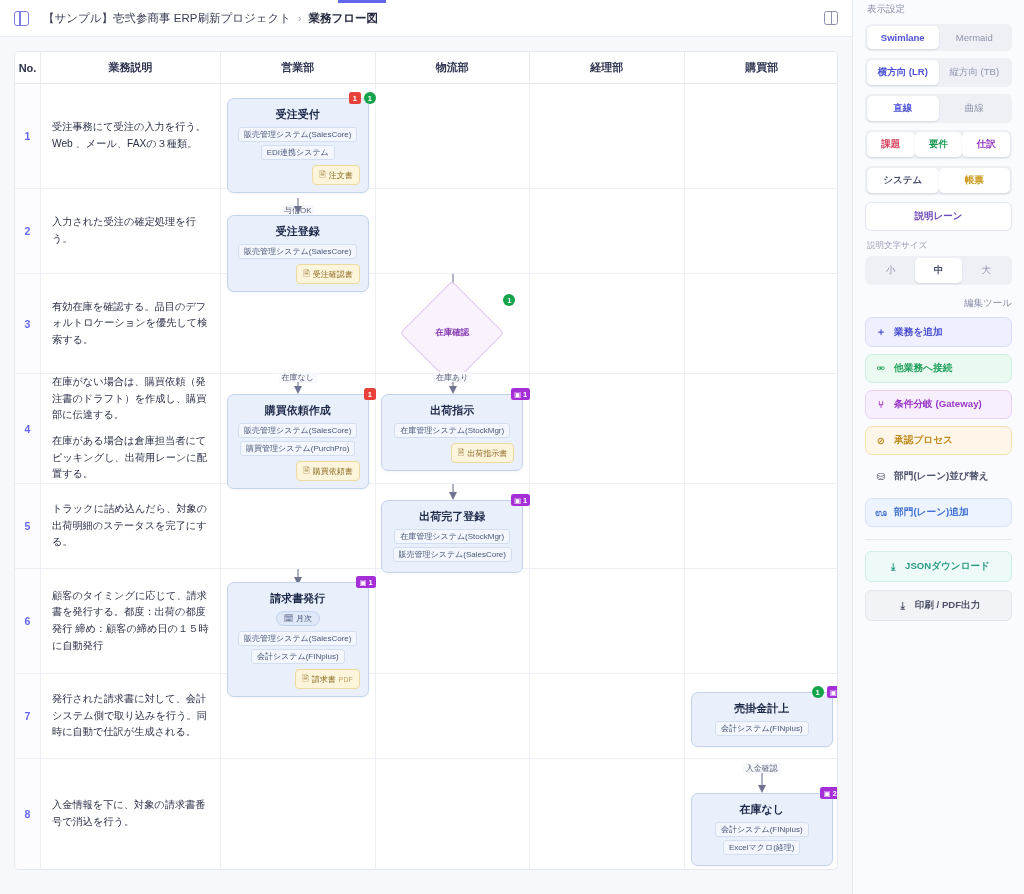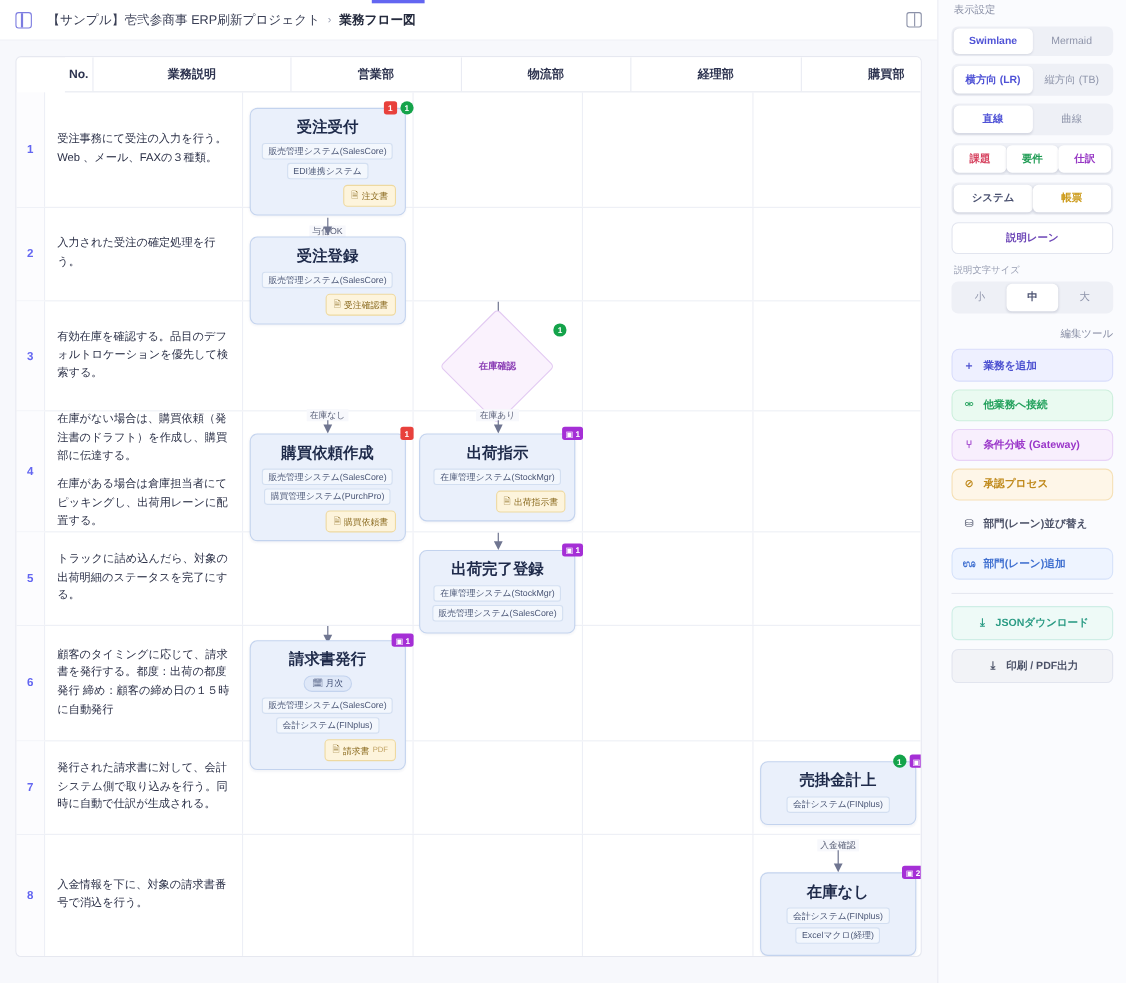--- a/index.html
+++ b/index.html
@@ -58,21 +58,21 @@
     padding: 14px 14px 0 14px;
   }
   .grid {
     position: relative;
     width: 824px;
     background: #ffffff;
     border: 1px solid #e6e8f0;
     border-radius: 5px;
     overflow: hidden;
   }
-  .grid-head { display: flex; height: 32px; background: #ffffff; border-bottom: 1px solid #e6e8f0; margin-left: 44px;}
+  .grid-head { display: flex; height: 32px; background: #ffffff; border-bottom: 1px solid #e6e8f0;}
   .grid-head .cell {
     display:flex; align-items:center; justify-content:center;
     font-size: 11px; font-weight: bold; color: #2e3450;
     border-right: 1px solid #e9ebf3;
   }
   .grid-head .cell:last-child { border-right: none; }
   .col-no   { width: 26px; min-width:26px; }
   .col-desc { width: 180px; min-width:180px; }
   .col-lane { width: 154.5px; min-width:154.5px; }
   .head-no { font-size: 9px; color:#7d849c; font-weight: bold;}
@@ -103,21 +103,21 @@
   .node {
     position: absolute; left: 50%; transform: translateX(-50%);
     width: 142px;
     background: #eaf0fb;
     border: 1px solid #c3d3ee;
     border-radius: 7px;
     padding: 8px 8px 7px 8px;
     box-shadow: 0 1px 2px rgba(40,60,120,.05);
   }
   .node-title {
-    text-align: center; font-size: 14px; font-weight: bold; color: #1e2a4a;
+    text-align: center; font-size: 11px; font-weight: bold; color: #1e2a4a;
     margin-bottom: 5px;
   }
   .chip-freq {
     display: block; width: fit-content; margin: 0 auto 5px auto;
     font-size: 8px; color: #3f4d74; background: #dfe8f8;
     border: 1px solid #c3d3ee; border-radius: 9px; padding: 1px 7px;
   }
   .sys {
     display:block; width: fit-content; margin: 0 auto 3px auto;
     font-size: 8px; color: #4a5676;

